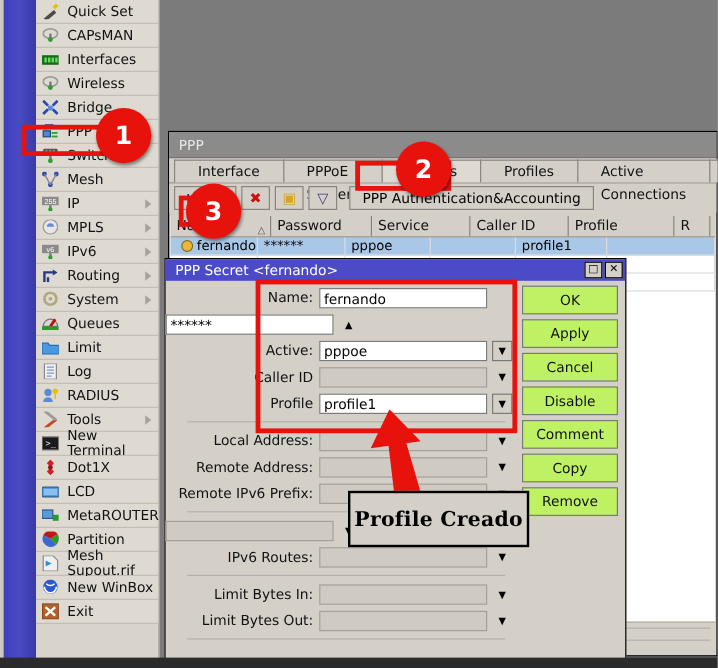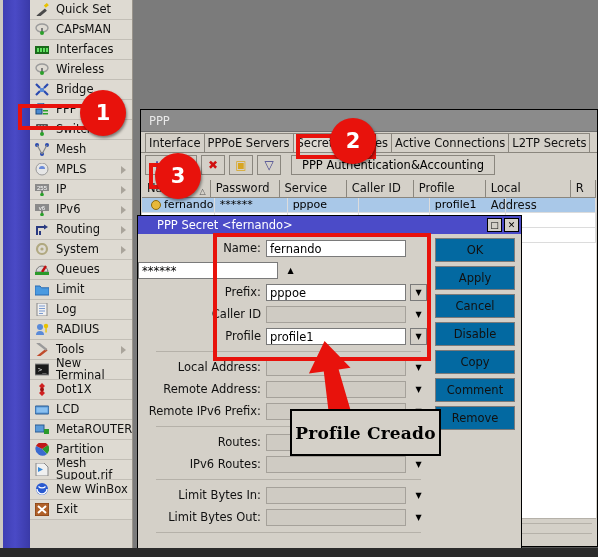--- a/index.html
+++ b/index.html
@@ -47,21 +47,21 @@
     height:22px;background:#8b8b8b;color:#e8e8e8;font-size:11.5px;
     display:flex;align-items:center;padding-left:8px;
     border-bottom:1px solid #6f6f6f;box-sizing:border-box;
   }
   #ppp-tabs{
     display:flex;align-items:flex-end;height:21px;
     background:#d4d0c8;border-bottom:1px solid #8a867e;
     padding-left:4px;box-sizing:border-box;
   }
   .tab{
-    height:19px;line-height:19px;padding:0 3px;font-size:11.5px;
+    height:19px;line-height:19px;padding:0 19px;font-size:11.5px;
     border:1px solid #8a867e;border-bottom:none;background:#d4d0c8;
     margin-right:-1px;box-sizing:border-box;color:#111;
   }
   .tab.active{background:#dedad2;}
   #ppp-toolbar{
     height:24px;display:flex;align-items:center;gap:4px;padding:2px 4px;
     background:#d4d0c8;box-sizing:border-box;
   }
   .tbtn{
     width:24px;height:20px;border:1px solid #8a867e;background:#d4d0c8;
@@ -90,21 +90,21 @@
   }
   #ppp-status .bar1{position:absolute;left:4px;top:4px;right:4px;height:1px;background:#b5b1a9;}
   #ppp-status .bar2{position:absolute;left:4px;top:14px;right:4px;height:1px;background:#b5b1a9;}
   
   #secret-dlg{
     position:absolute;left:137px;top:215px;width:385px;height:342px;
     background:#d4d0c8;border:1px solid #000;box-sizing:border-box;
   }
   #secret-title{
     height:18px;background:#4b4bc8;color:#fff;font-size:11.5px;
-    display:flex;align-items:center;padding-left:19px;box-sizing:border-box;
+    display:flex;align-items:center;padding-left:8px;box-sizing:border-box;
   }
   #secret-title .t{flex:1;}
   .titlebtn{
     width:15px;height:14px;border:1px solid #000;background:#d4d0c8;margin-right:2px;
     display:flex;align-items:center;justify-content:center;font-size:9px;color:#000;
     box-sizing:border-box;
   }
   #secret-body{position:absolute;left:0;right:0;top:18px;bottom:0;}
   .frow{display:flex;align-items:center;height:20px;margin-bottom:2px;}
   .flabel{width:128px;text-align:right;padding-right:5px;font-size:11.5px;color:#111;box-sizing:border-box;}
@@ -114,21 +114,21 @@
     overflow:hidden;white-space:nowrap;
   }
   .finput.disabled{background:#cfcbc3;border:1px solid #a5a19a;}
   .fspin{width:17px;height:17px;margin-left:4px;display:flex;align-items:center;justify-content:center;
          font-size:8px;color:#000;}
   .fspin.btn{border:1px solid #7a7a7a;background:#d4d0c8;box-sizing:border-box;}
   .fspin.plain{border:none;background:transparent;}
   .divider{height:1px;background:#b5b1a9;margin:5px 12px 5px 18px;}
   #btncol{position:absolute;right:6px;top:4px;width:80px;}
   .dbtn{
-    height:24px;border:1px solid #7a7a7a;background:#0369a1;
+    height:24px;border:1px solid #7a7a7a;background:#bef264;
     display:flex;align-items:center;justify-content:center;font-size:11.5px;
     margin-bottom:4px;box-sizing:border-box;color:#111;
   }
   
   .redbox{position:absolute;border:4px solid #e8120c;box-sizing:border-box;pointer-events:none;}
   .badge{
     position:absolute;border-radius:50%;background:#e8120c;color:#fff;
     display:flex;align-items:center;justify-content:center;
     font-size:21px;font-weight:bold;box-shadow:1px 2px 3px rgba(0,0,0,.45);
     font-family:"DejaVu Sans","Liberation Sans",sans-serif;
@@ -179,21 +179,20 @@
       <span>PPP Authentication&amp;Accounting</span>
     </div>
   </div>
   <div id="ppp-table">
     <div id="thead">
         <div class="th" style="width: 84px;"><span>Name</span><span class="sortmark">△</span></div>
         <div class="th" style="width: 84px;"><span>Password</span></div>
         <div class="th" style="width: 82px;"><span>Service</span></div>
         <div class="th" style="width: 82px;"><span>Caller ID</span></div>
         <div class="th" style="width: 88px;"><span>Profile</span></div>
-        <div class="th" style="width: 104px;"><span>Local Address</span></div>
         <div class="th" style="width: 30px;"><span>R</span></div>
       </div>
     <div id="tbody">
         <div class="trow sel">
           <div class="tc" style="width: 84px;"><span class="rowdot" style="display: inline-block; vertical-align: top;"></span><span>fernando</span></div>
           <div class="tc" style="width: 84px;">******</div>
           <div class="tc" style="width: 82px;">pppoe</div>
           <div class="tc" style="width: 82px;"></div>
           <div class="tc" style="width: 88px;">profile1</div>
           <div class="tc" style="width: 104px;"></div>
@@ -310,37 +309,37 @@
             <circle cx="12" cy="2" r="2" fill="#2a4ab0"></circle>
             <circle cx="7" cy="11" r="2" fill="#2a4ab0"></circle>
             <path d="M2 2 L7 11 M12 2 L7 11" stroke="#888" stroke-width="1.2"></path>
           </svg>
         </span>
         <span class="lbl">Mesh</span>
       </div>
       <div class="mi">
         <span class="ico">
           <svg class="ic" viewBox="0 0 14 13" xmlns="http://www.w3.org/2000/svg">
-            <circle cx="7" cy="6" r="6" fill="#e6e6e6" stroke="#999"></circle>
-            <path d="M4 6 a3 3 0 0 1 6 0" fill="#6a8ad8"></path>
-          </svg>
-        </span>
-        <span class="lbl">MPLS</span>
-        <span class="arrow"></span>
-      </div>
-      <div class="mi">
-        <span class="ico">
-          <svg class="ic" viewBox="0 0 14 13" xmlns="http://www.w3.org/2000/svg">
             <rect x="0" y="1" width="14" height="7" fill="#8a8a8a"></rect>
             <text x="7" y="7" font-size="6" fill="#fff" text-anchor="middle" font-family="sans-serif">255</text>
             <rect x="6" y="8" width="2" height="3" fill="#7a7a7a"></rect>
             <circle cx="7" cy="11.5" r="1.8" fill="#2aa02a"></circle>
           </svg>
         </span>
         <span class="lbl">IP</span>
+        <span class="arrow"></span>
+      </div>
+      <div class="mi">
+        <span class="ico">
+          <svg class="ic" viewBox="0 0 14 13" xmlns="http://www.w3.org/2000/svg">
+            <circle cx="7" cy="6" r="6" fill="#e6e6e6" stroke="#999"></circle>
+            <path d="M4 6 a3 3 0 0 1 6 0" fill="#6a8ad8"></path>
+          </svg>
+        </span>
+        <span class="lbl">MPLS</span>
         <span class="arrow"></span>
       </div>
       <div class="mi">
         <span class="ico">
           <svg class="ic" viewBox="0 0 14 13" xmlns="http://www.w3.org/2000/svg">
             <rect x="0" y="1" width="14" height="7" fill="#8a8a8a"></rect>
             <text x="7" y="7" font-size="6" fill="#fff" text-anchor="middle" font-family="sans-serif">v6</text>
             <rect x="6" y="8" width="2" height="3" fill="#7a7a7a"></rect>
             <circle cx="7" cy="11.5" r="1.8" fill="#2aa02a"></circle>
           </svg>
@@ -509,21 +508,21 @@
         <div class="frow">
           <div class="flabel">Name:</div>
           <div class="finput">fernando</div>
           <div class="fspin plain"></div>
         </div>
         <div class="frow">
           <div class="finput">******</div>
           <div class="fspin plain">▲</div>
         </div>
         <div class="frow">
-          <div class="flabel">Prefix:</div>
+          <div class="flabel">Active:</div>
           <div class="finput">pppoe</div>
           <div class="fspin btn">▼</div>
         </div>
         <div class="frow">
           <div class="flabel">Caller ID</div>
           <div class="finput disabled"></div>
           <div class="fspin plain">▼</div>
         </div>
         <div class="frow">
           <div class="flabel">Profile</div>
@@ -541,21 +540,20 @@
           <div class="finput disabled"></div>
           <div class="fspin plain">▼</div>
         </div>
         <div class="frow">
           <div class="flabel">Remote IPv6 Prefix:</div>
           <div class="finput disabled"></div>
           <div class="fspin plain">▼</div>
         </div>
         <div class="divider"></div>
         <div class="frow">
-          <div class="flabel">Routes:</div>
           <div class="finput disabled"></div>
           <div class="fspin plain">▼</div>
         </div>
         <div class="frow">
           <div class="flabel">IPv6 Routes:</div>
           <div class="finput disabled"></div>
           <div class="fspin plain">▼</div>
         </div>
         <div class="divider"></div>
         <div class="frow">
@@ -568,22 +566,22 @@
           <div class="finput disabled"></div>
           <div class="fspin plain">▼</div>
         </div>
         <div class="divider"></div>
       </div>
     <div id="btncol">
         <div class="dbtn">OK</div>
         <div class="dbtn">Apply</div>
         <div class="dbtn">Cancel</div>
         <div class="dbtn">Disable</div>
+        <div class="dbtn">Comment</div>
         <div class="dbtn">Copy</div>
-        <div class="dbtn">Comment</div>
         <div class="dbtn">Remove</div>
       </div>
   </div>
 </div>
 
 <div class="redbox" style="left:18px;top:104px;width:92px;height:26px;"></div>
 <div class="redbox" style="left:296px;top:134px;width:80px;height:25px;"></div>
 <div class="redbox" style="left:149px;top:163px;width:30px;height:26px;"></div>
 <div class="redbox" style="left:213px;top:233px;width:218px;height:128px;"></div>
 

